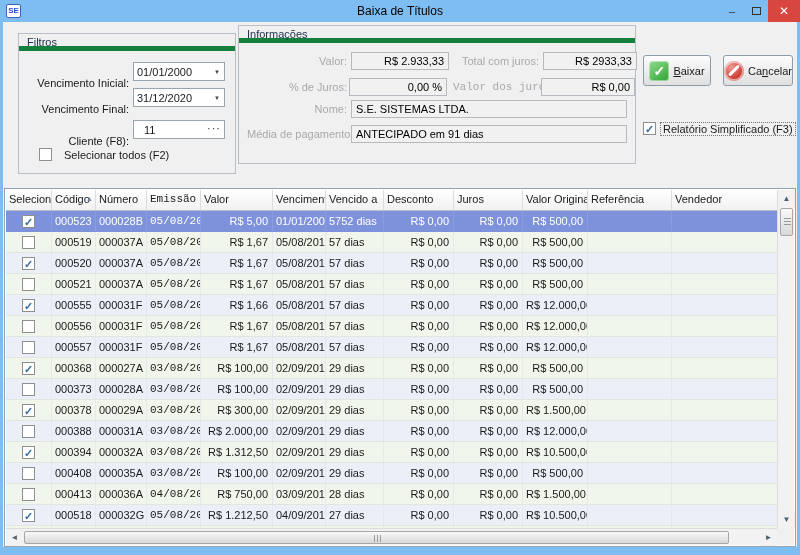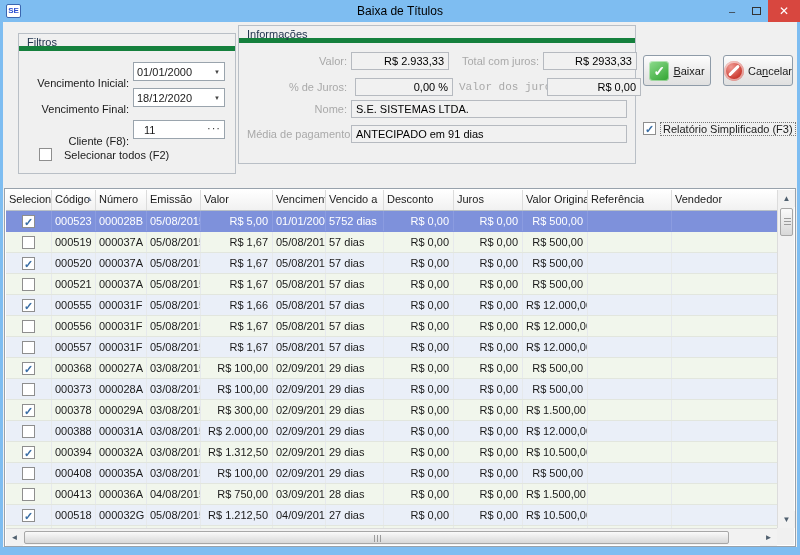--- a/index.html
+++ b/index.html
@@ -58,21 +58,21 @@
   .gbody{position:absolute;left:1px;top:22px;right:18px;bottom:18px;overflow:hidden;background:#fff;}
   .grow{display:flex;height:21px;border-bottom:1px solid #e2e6de;}
   .grow:nth-child(even){background:#F1F6EC;}
   .grow:nth-child(odd){background:#EAEFF8;}
   .grow.selected{background:#7E91DB;color:#fff;border-bottom-color:#7E91DB;}
   .cell{padding:4px 4px 0 3px;border-right:1px solid #e6e9ec;white-space:nowrap;overflow:hidden;}
   .grow.selected .cell{border-right-color:#8b9ce0;}
   .cell.num{text-align:right;}
   .cell.center{display:flex;justify-content:center;align-items:center;padding:0;}
   .c0{width:46px;flex:0 0 46px;} .c1{width:44px;flex:0 0 44px;} .c2{width:51px;flex:0 0 51px;}
-  .c3{width:54px;flex:0 0 54px;} .c4{width:72px;flex:0 0 72px;} .c5{width:53px;flex:0 0 53px;}
+  .c3{width:54px;flex:0 0 54px;font-family:Liberation Mono, monospace;} .c4{width:72px;flex:0 0 72px;} .c5{width:53px;flex:0 0 53px;}
   .c6{width:58px;flex:0 0 58px;} .c7{width:70px;flex:0 0 70px;} .c8{width:69px;flex:0 0 69px;}
   .c9{width:65px;flex:0 0 65px;} .c10{width:84px;flex:0 0 84px;} .c11{flex:1 1 auto;border-right:none;}
   
   .vscroll{position:absolute;top:1px;right:1px;bottom:18px;width:17px;background:#f2f2f2;border-left:1px solid #dcdcdc;}
   .hscroll{position:absolute;left:1px;right:18px;bottom:1px;height:17px;background:#f2f2f2;border-top:1px solid #dcdcdc;}
   .sbtn{position:absolute;display:flex;align-items:center;justify-content:center;color:#50606f;font-size:8px;background:#f2f2f2;}
   .vscroll .sbtn{width:17px;height:17px;left:0;}
   .hscroll .sbtn{width:17px;height:17px;top:0;}
   .thumb{position:absolute;background:linear-gradient(#fafafa,#d8d8d8);border:1px solid #a7a7a7;border-radius:2px;}
   .vthumb{left:2px;width:13px;top:18px;height:28px;}
@@ -112,21 +112,21 @@
       <div class="frow" style="left:8px;top:28px;">
         <span class="flabel">Vencimento Inicial:</span>
         <span class="field combo" style="width:92px;">
           <span>01/01/2000</span>
           <span class="dd">▼</span>
         </span>
       </div>
       <div class="frow" style="left:8px;top:54px;">
         <span class="flabel">Vencimento Final:</span>
         <span class="field combo" style="width:92px;">
-          <span>18/12/2020</span>
+          <span>31/12/2020</span>
           <span class="dd">▼</span>
         </span>
       </div>
       <div class="frow" style="left:8px;top:86px;">
         <span class="flabel">Cliente (F8):</span>
         <span class="field" style="width:92px;padding-left:10px;">
           <span>11</span>
           <span class="ellip">···</span>
         </span>
       </div>
@@ -142,21 +142,21 @@
         <span class="ilabel" style="width:100px;margin-right:4px;">Valor:</span>
         <span class="dfield num" style="width:98px;">
             <span>R$ 2.933,33</span>
           </span>
         <span class="ilabel" style="width:84px;margin:0 4px 0 6px;">Total com juros:</span>
         <span class="dfield num" style="width:94px;">
             <span>R$ 2933,33</span>
           </span>
       </div>
       <div class="frow" style="left:8px;top:51px;">
-        <span class="ilabel" style="width:100px;margin-right:8px;">% de Juros:</span>
+        <span class="ilabel" style="width:100px;margin-right:2px;">% de Juros:</span>
         <span class="dfield num" style="width:98px;">
             <span>0,00 %</span>
           </span>
         <span class="ilabel" style="width:84px;margin:0 4px 0 6px;font-family:Liberation Mono, monospace;">Valor dos juros:</span>
         <span class="dfield num" style="width:94px;">
             <span>R$ 0,00</span>
           </span>
       </div>
       <div class="frow" style="left:8px;top:73px;">
         <span class="ilabel" style="width:100px;margin-right:4px;">Nome:</span>

